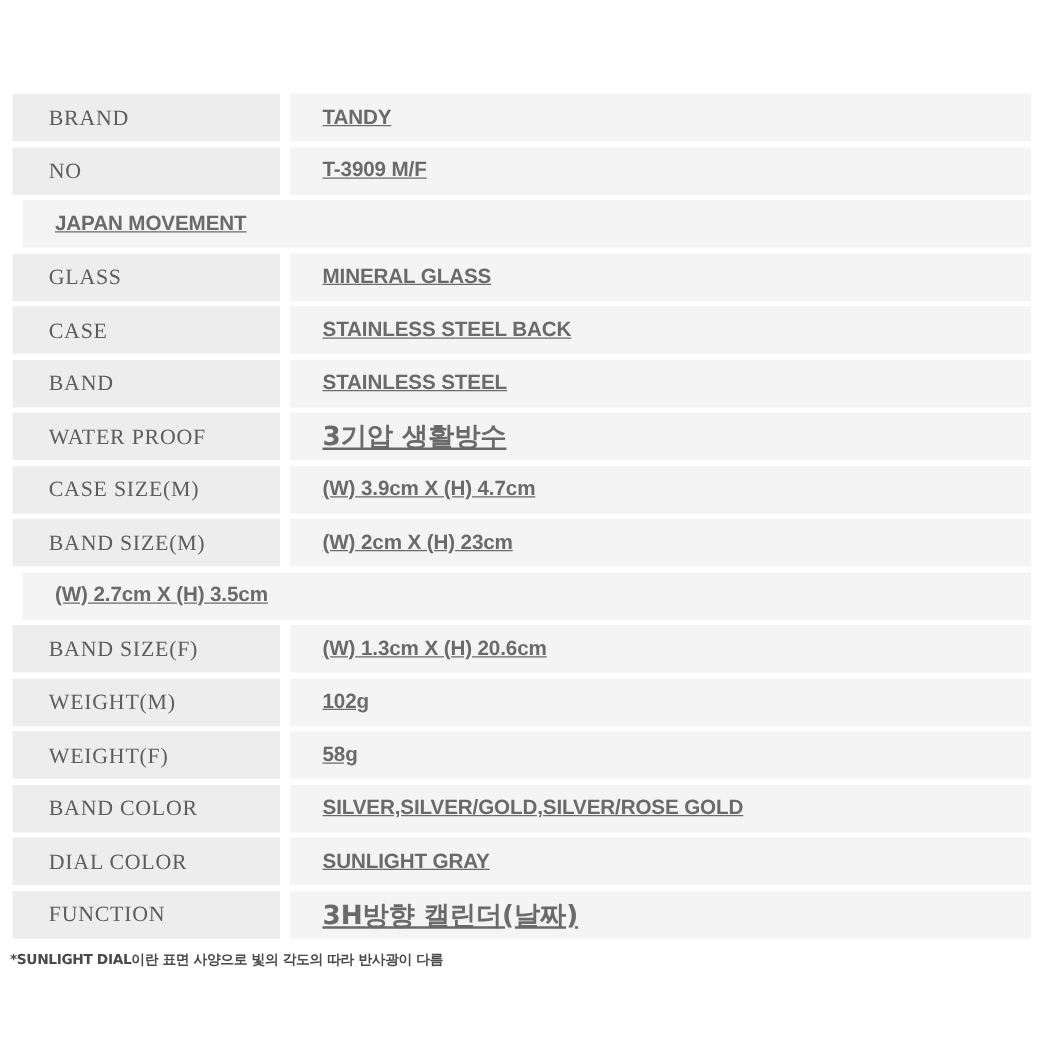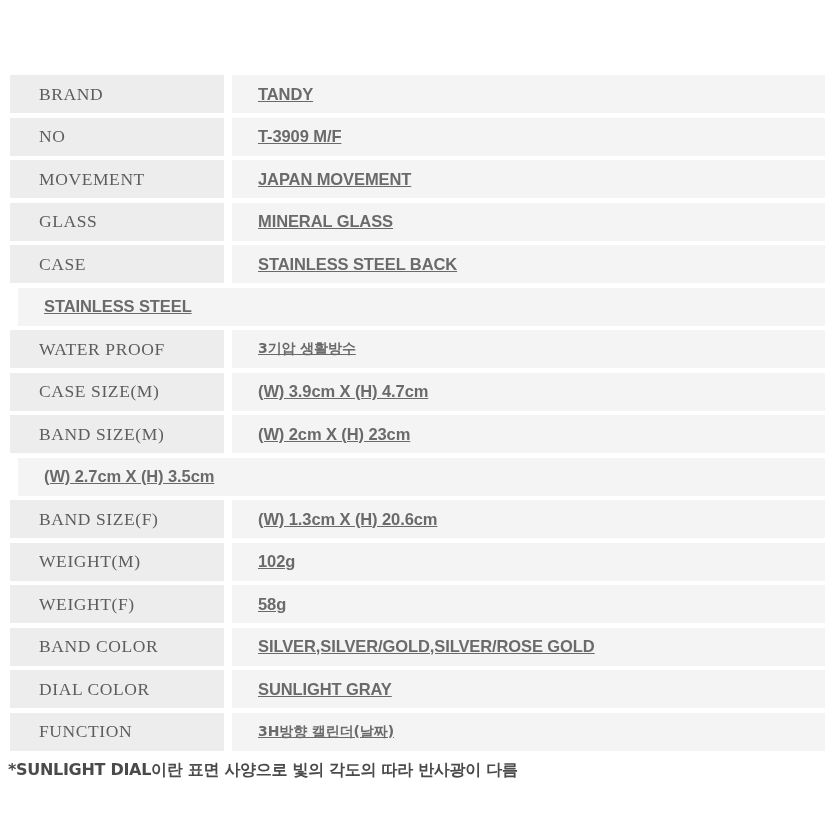--- a/index.html
+++ b/index.html
@@ -67,31 +67,31 @@
     font-size: 16.5px;
     font-weight: 600;
     letter-spacing: -0.1px;
     color: #6a6a6a;
     white-space: nowrap;
     text-decoration: underline;
   }
 
   .spec-value.korean {
     font-family: "DejaVu Sans", "Liberation Sans", sans-serif;
-    font-size: 14px;
+    font-size: 21px;
     font-weight: 700;
   }
 
   
   #spec-footnote {
     position: absolute;
     left: 8px;
     top: 760px;
     font-family: "DejaVu Sans", "Liberation Sans", sans-serif;
-    font-size: 16px;
+    font-size: 11px;
     font-weight: 700;
     letter-spacing: -0.3px;
     color: #4a4a4a;
     white-space: nowrap;
   }
 </style>
 </head>
 <body>
 
 <div id="spec-page">
@@ -101,35 +101,35 @@
         <div class="spec-label">BRAND</div>
         <div class="spec-gap"></div>
         <div class="spec-value">TANDY</div>
       </div>
       <div class="spec-row">
         <div class="spec-label">NO</div>
         <div class="spec-gap"></div>
         <div class="spec-value">T-3909 M/F</div>
       </div>
       <div class="spec-row">
-        <div class="spec-label">MOVEMENT</div>
         <div class="spec-gap"></div>
         <div class="spec-value">JAPAN MOVEMENT</div>
       </div>
       <div class="spec-row">
         <div class="spec-label">GLASS</div>
         <div class="spec-gap"></div>
         <div class="spec-value">MINERAL GLASS</div>
       </div>
       <div class="spec-row">
         <div class="spec-label">CASE</div>
         <div class="spec-gap"></div>
         <div class="spec-value">STAINLESS STEEL BACK</div>
       </div>
       <div class="spec-row">
+        <div class="spec-label">BAND</div>
         <div class="spec-gap"></div>
         <div class="spec-value">STAINLESS STEEL</div>
       </div>
       <div class="spec-row">
         <div class="spec-label">WATER PROOF</div>
         <div class="spec-gap"></div>
         <div class="spec-value korean">3기압 생활방수</div>
       </div>
       <div class="spec-row">
         <div class="spec-label">CASE SIZE(M)</div>

